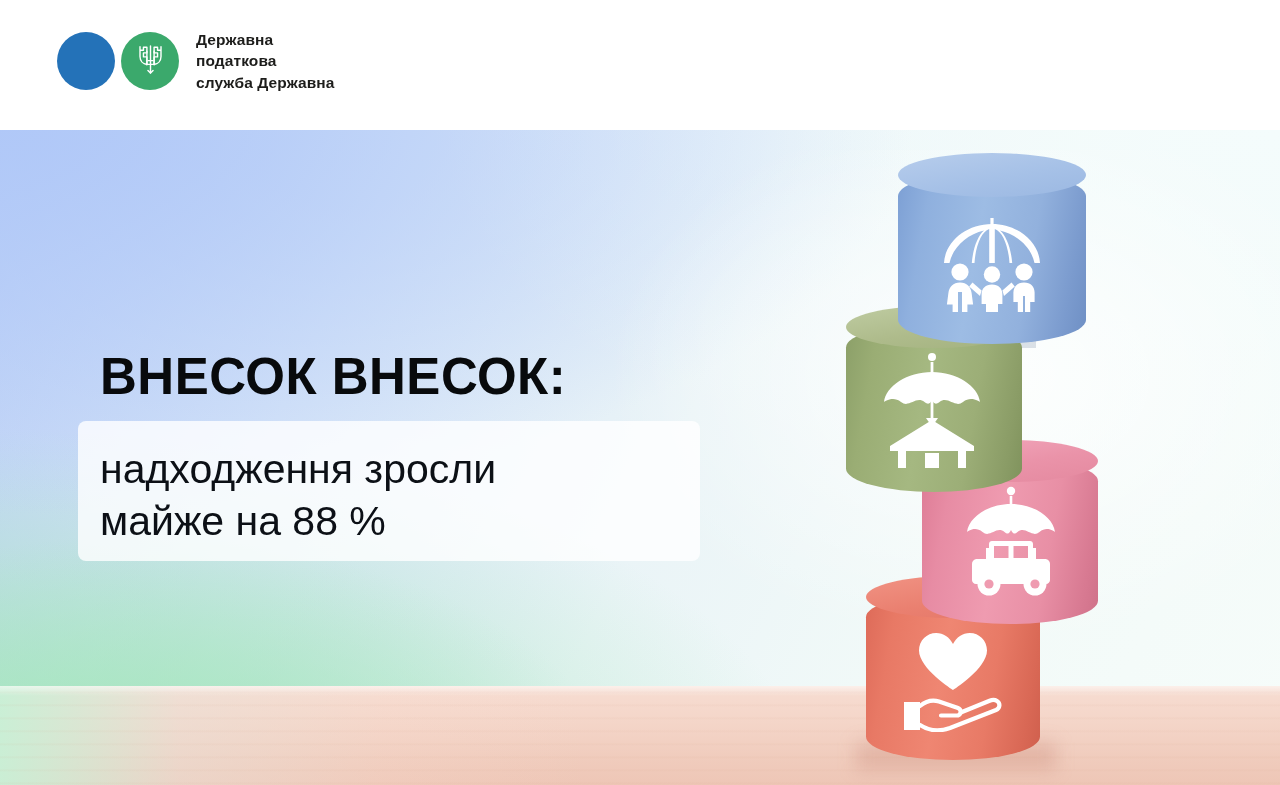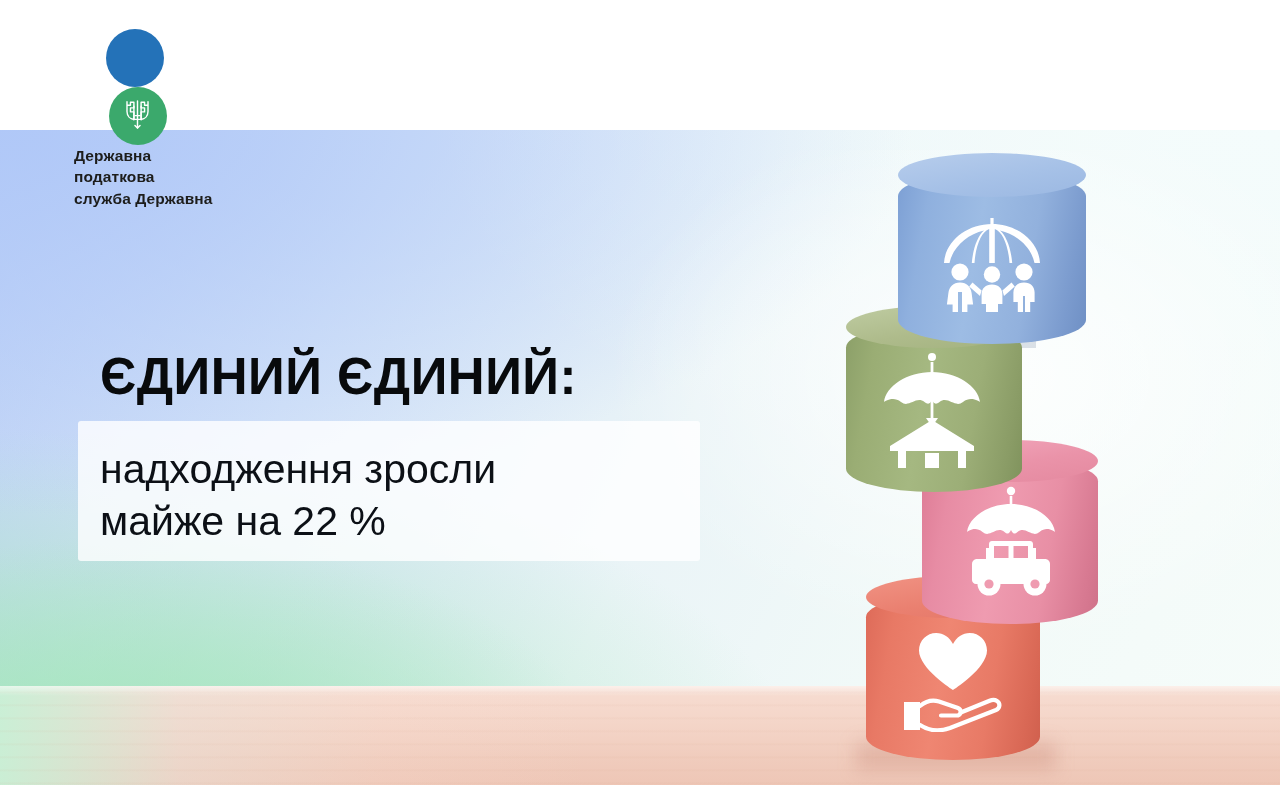--- a/index.html
+++ b/index.html
@@ -12,21 +12,21 @@
   }
   #stage { position:relative; width:1280px; height:785px; overflow:hidden; }
 
   
   .header-band {
     position:absolute; left:0; top:0; width:1280px; height:130px;
     background:#ffffff; z-index:40;
   }
   .logo-lockup {
     position:absolute; left:57px; top:29px;
-    display:flex; align-items:center; gap:0;flex-direction:column;
+    display:flex; align-items:center; gap:0;
   }
   .logo-circle {
     width:58px; height:58px; border-radius:50%;
     display:flex; align-items:center; justify-content:center;
     flex:0 0 auto;
   }
   .logo-circle.blue { background:#2472b8; }
   .logo-circle.green { background:#3ba96c; margin-left:6px; }
   .logo-text {
     margin-left:17px;
@@ -82,21 +82,21 @@
 
   
   .headline {
     position:absolute; left:100px; top:350px; z-index:20;
     font-size:51px; font-weight:bold; letter-spacing:0.5px;
     color:#080a0c; line-height:1.05; white-space:nowrap;
   }
   .subpanel {
     position:absolute; left:78px; top:421px; width:622px; height:140px;
     background:rgba(255,255,255,0.80);
-    border-radius:3px; z-index:20;
+    border-radius:8px; z-index:20;
   }
   .subtext {
     position:absolute; left:22px; top:22px; width:584px;
     font-size:41px; font-weight:normal; line-height:1.28;
     color:#0c1016; letter-spacing:0px;
   }
   .subtext span { display:block; white-space:nowrap; }
 
   
   .stack { position:absolute; left:0; top:0; width:1280px; height:785px; z-index:10; }
@@ -241,26 +241,26 @@
           <path d="M8 74 L24 74 L24 102 L8 102 Z" fill="#ffffff"></path>
           <path d="M24 78 C30 73 37 71.5 43 73.5 L62 80 C65.5 81.2 65.5 86.3 62 87.5 L45 87.5" stroke="#ffffff" stroke-width="4.2" stroke-linecap="round" stroke-linejoin="round"></path>
           <path d="M24 97 C33 103 44 103.5 54 100 L100 82 C104 80.3 104.6 75.3 101 73
                    C98.6 71.5 96 71.8 93.6 72.8 L66 84" stroke="#ffffff" stroke-width="4.2" stroke-linecap="round" stroke-linejoin="round"></path>
         </svg>
       </div>
     </div>
 
   </div>
 
-  <h1 class="headline">ЄДИНИЙ ЄДИНИЙ:</h1>
+  <h1 class="headline">ВНЕСОК ВНЕСОК:</h1>
 
   <div class="subpanel">
     <div class="subtext">
       <span>надходження зросли</span>
-      <span>майже на 22 %</span>
+      <span>майже на 88 %</span>
     </div>
   </div>
 
   <div class="header-band">
     <div class="logo-lockup">
       <div class="logo-circle blue"></div>
       <div class="logo-circle green">
         <span>
           <svg viewBox="0 0 36 46" width="27" height="35" fill="none" stroke="#ffffff" stroke-width="1.9" stroke-linejoin="round" stroke-linecap="round">
             <path d="M18 5 L18 41"></path>

